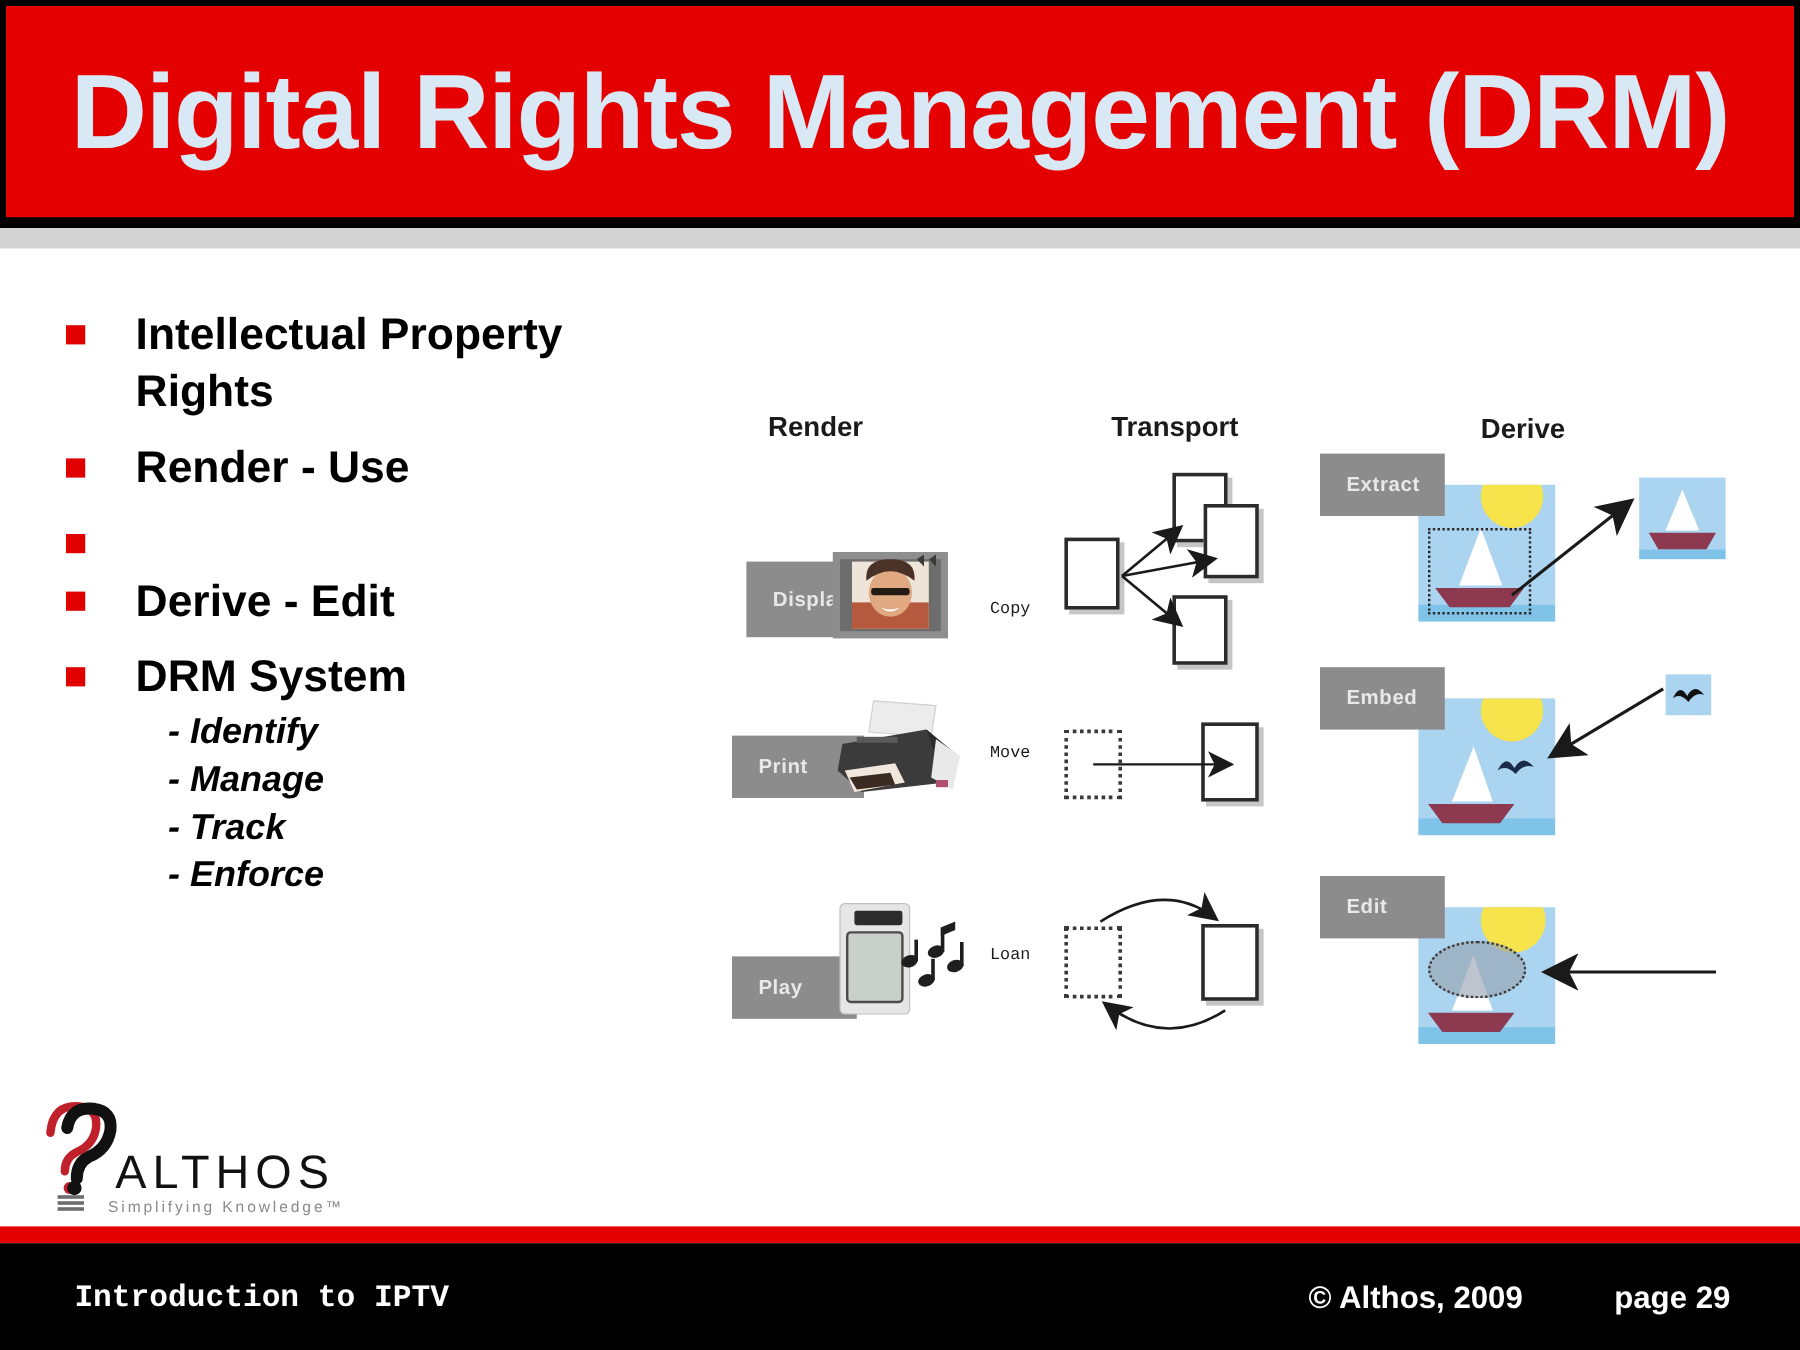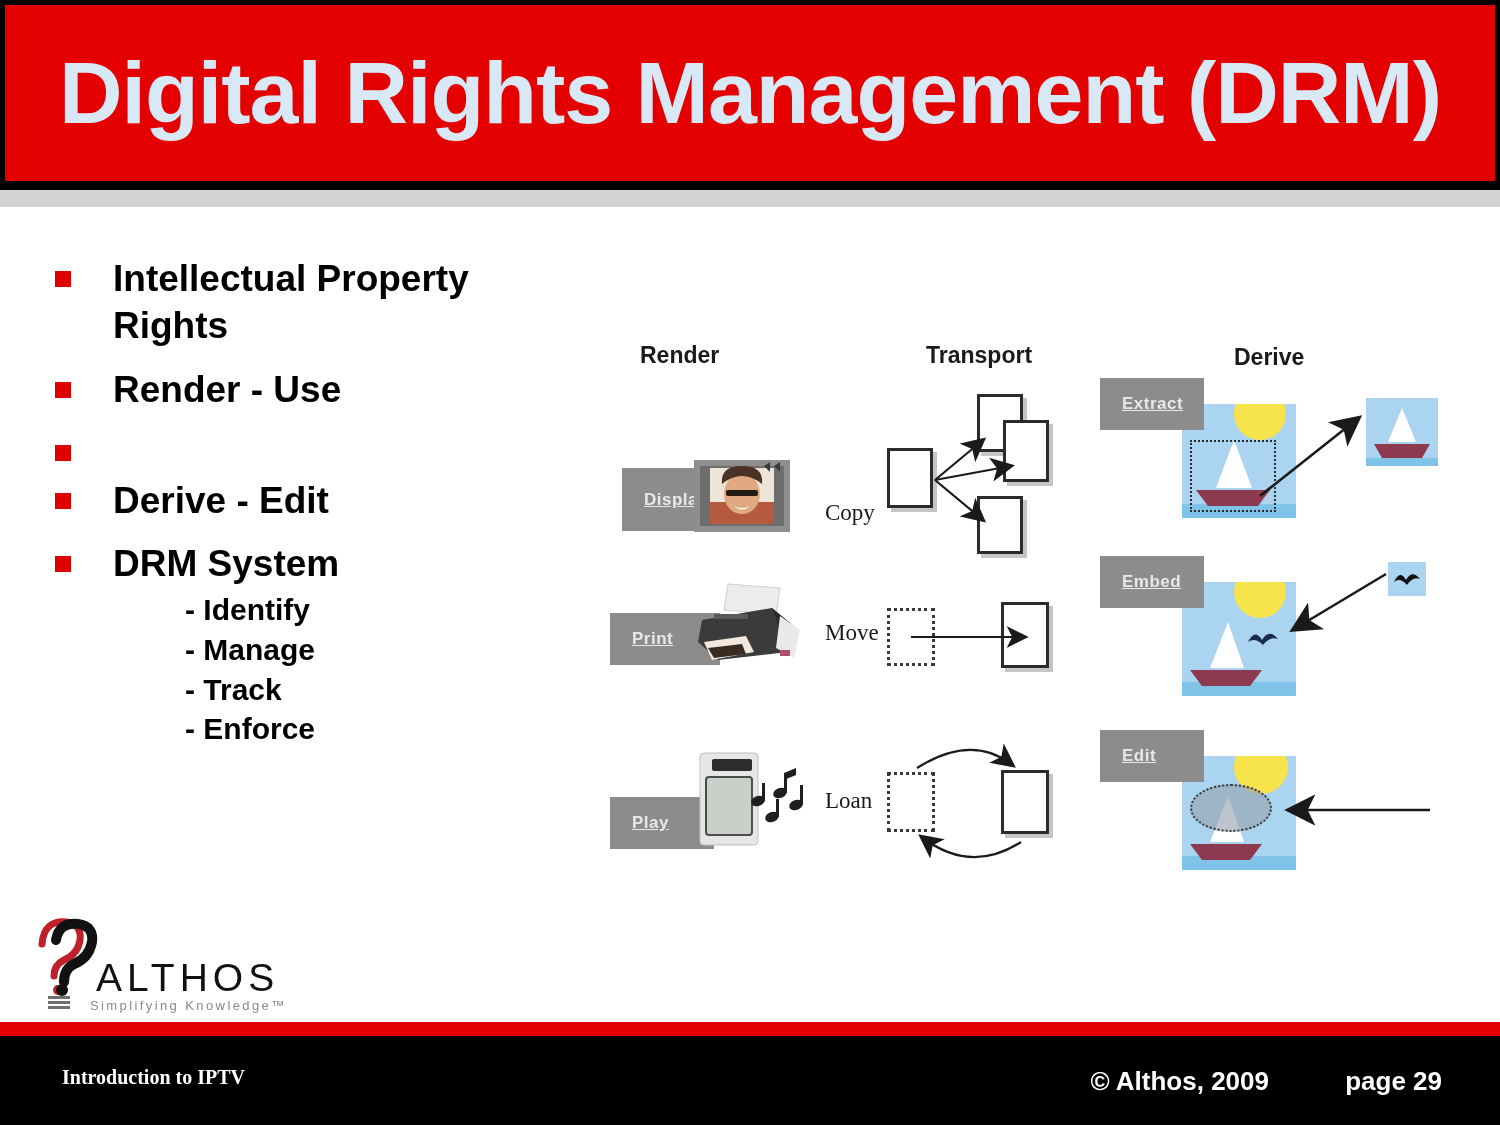--- a/index.html
+++ b/index.html
@@ -74,22 +74,23 @@
     margin-right: 42px;
   }
   .bullet-text {
     font-size: 37px;
     font-weight: bold;
     color: #000;
     line-height: 1.28;
     font-family: "Liberation Sans", sans-serif;
   }
   .subitems {
-    margin-left: 72px;
+    margin-left: 27px;
     margin-top: 2px;
+    font-style: italic;
   }
   .subitem {
     font-size: 30px;
     font-weight: bold;
     color: #000;
     line-height: 1.33;
     font-family: "Liberation Sans", sans-serif;
   }
 
   
@@ -116,27 +117,26 @@
     background: #8c8c8c;
     color: #e8e8e8;
     font-size: 17px;
     font-weight: bold;
     display: flex;
     align-items: center;
     padding-left: 22px;
     box-sizing: border-box;
     font-family: "Liberation Sans", sans-serif;
     letter-spacing: .5px;
-    text-decoration: underline;
   }
   .plain-label {
     position: absolute;
-    font-size: 23px;
+    font-size: 14px;
     color: #1a1a1a;
-    font-family: Liberation Serif, serif;
+    font-family: Liberation Mono, monospace;
   }
 
   .cell { position: absolute; }
 
   
   .doc {
     position: absolute;
     background: #ffffff;
     border: 3px solid #2b2b2b;
     box-shadow: 4px 4px 0 rgba(150,150,150,.55);
@@ -211,23 +211,23 @@
   .footer-bar {
     position: absolute;
     left: 0; top: 1036px;
     width: 1500px; height: 89px;
     background: #000000;
   }
   .footer-left {
     position: absolute;
     left: 62px; top: 1066px;
     color: #ffffff;
-    font-size: 20px;
-    font-weight: bold;
-    font-family: Liberation Serif, serif;
+    font-size: 26px;
+    font-weight: bold;
+    font-family: Liberation Mono, monospace;
   }
   .footer-copy {
     position: absolute;
     right: 231px; top: 1066px;
     color: #ffffff;
     font-size: 26px;
     font-weight: bold;
     font-family: "Liberation Sans", sans-serif;
     white-space: nowrap;
   }

